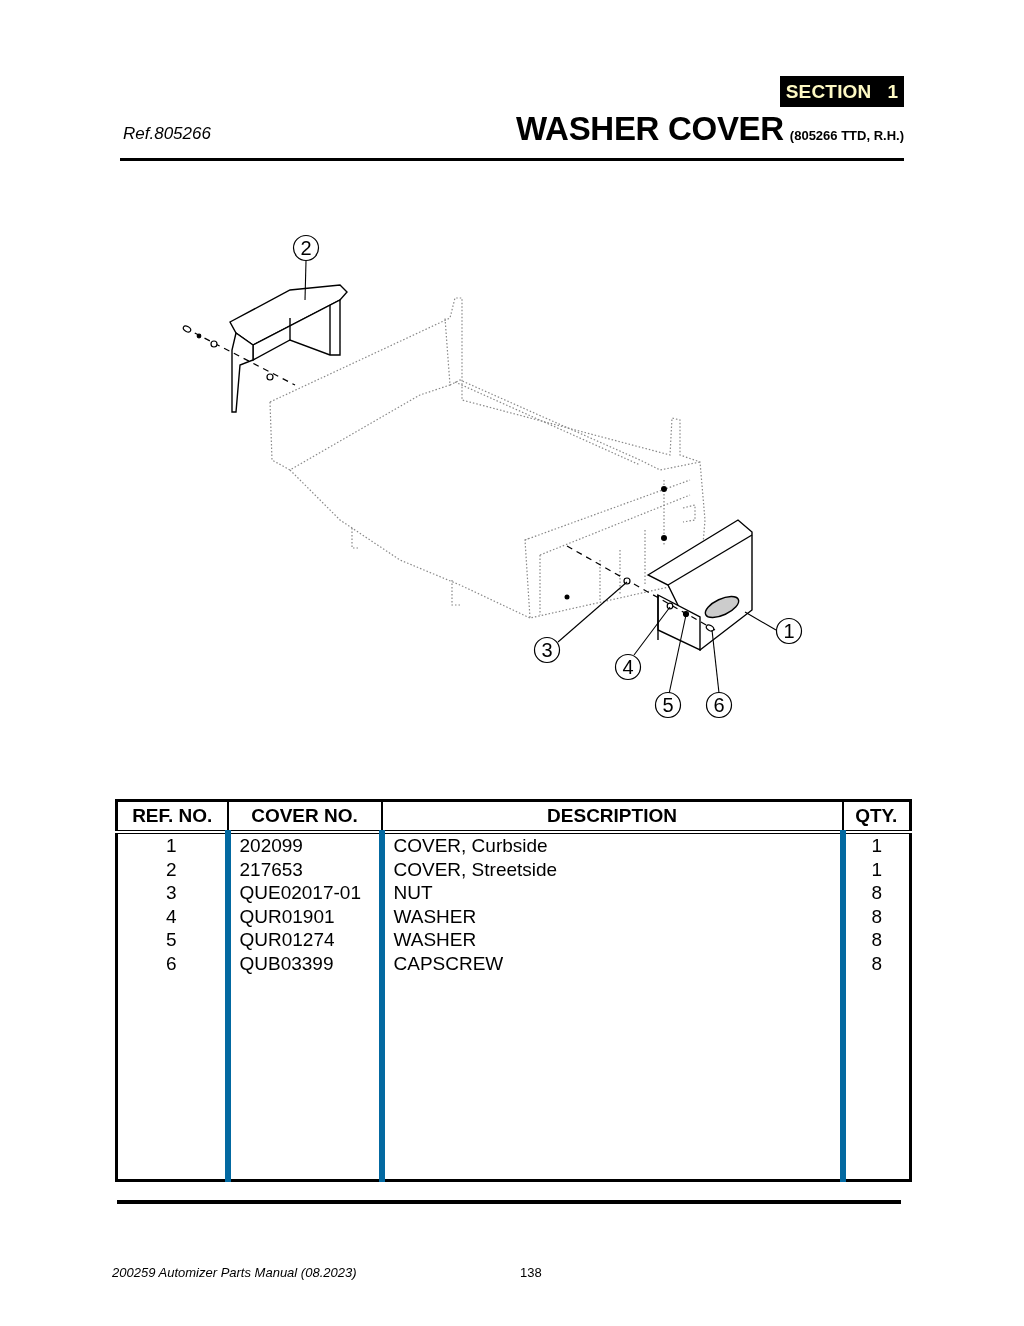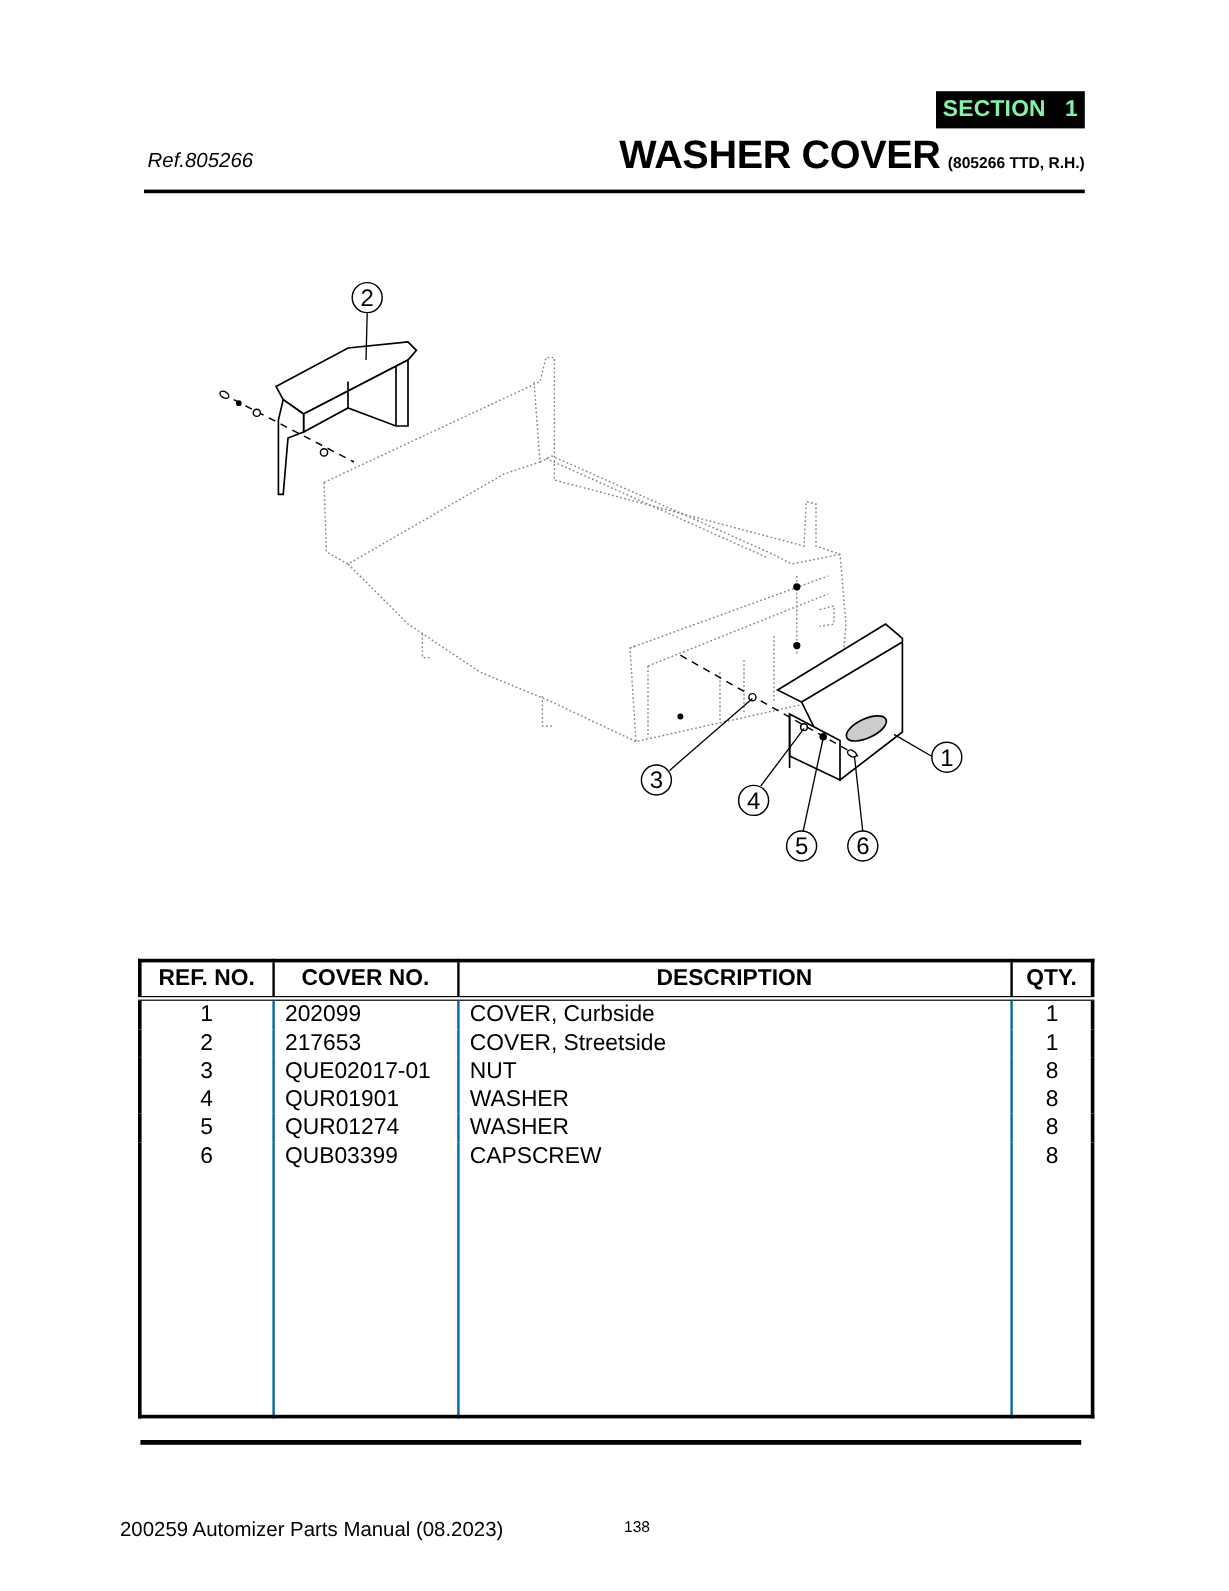--- a/index.html
+++ b/index.html
@@ -1,48 +1,48 @@
 <!DOCTYPE html>
 <html><head>
 <meta charset="utf-8">
 <style>
   html, body { margin: 0; padding: 0; background: #ffffff; }
   body { width: 1024px; height: 1326px; position: relative; overflow: hidden;
          font-family: "Liberation Sans", sans-serif; color: #000; }
 
   .section-badge { position: absolute; left: 780px; top: 76px; width: 124px; height: 31px;
-                   background: #000; color: #86efac; font-weight: bold; font-size: 19px;
+                   background: #000; color: #fef9c3; font-weight: bold; font-size: 19px;
                    display: flex; align-items: center; justify-content: center; letter-spacing: 0.2px; }
   .section-badge .num { margin-left: 16px; }
 
   .ref-label { position: absolute; left: 123px; top: 124px; font-size: 17px; font-style: italic; }
 
   .title { position: absolute; right: 120px; top: 110px; white-space: nowrap; }
   .title .main { font-size: 33px; font-weight: bold; letter-spacing: -0.3px; }
   .title .sub { font-size: 13px; font-weight: bold; margin-left: 6px; }
 
   .rule-top { position: absolute; left: 120px; top: 158px; width: 784px; height: 3px; background: #000; }
   .rule-bottom { position: absolute; left: 117px; top: 1200px; width: 784px; height: 4px; background: #000; }
 
   .diagram { position: absolute; left: 0; top: 220px; width: 1024px; height: 520px; }
 
   table.parts { position: absolute; left: 115px; top: 799px; width: 794px; height: 383px;
                 border-collapse: collapse; border: 3px solid #000; table-layout: fixed; }
   table.parts th { font-weight: bold; font-size: 19px; height: 28px; padding: 0;
                    border-left: 2px solid #000; border-bottom: 4px double #000; text-align: center; }
   table.parts th:first-child { border-left: none; }
   table.parts td { font-size: 19px; height: 23.5px; padding: 0; line-height: 23.5px;
-                   border-left: 2px solid #0369a1; vertical-align: top; }
+                   border-left: 6px solid #0369a1; vertical-align: top; }
   table.parts td:first-child { border-left: none; }
   table.parts td.ref { text-align: center; }
   table.parts td.part, table.parts td.desc { padding-left: 9px; }
   table.parts td.qty { text-align: right; padding-right: 27px; }
   table.parts tr.filler td { height: auto; }
 
-  .footer-left { position: absolute; left: 100px; top: 1265px; font-size: 17px; }
+  .footer-left { position: absolute; left: 112px; top: 1265px; font-size: 13px; font-style: italic; }
   .footer-page { position: absolute; left: 520px; top: 1265px; font-size: 13px; }
 
   .callout-text { font-family: "Liberation Sans", sans-serif; font-size: 20px; }
 </style>
 </head>
 <body>
 
 <div class="section-badge">
   <span>SECTION</span>
   <span class="num">1</span>

